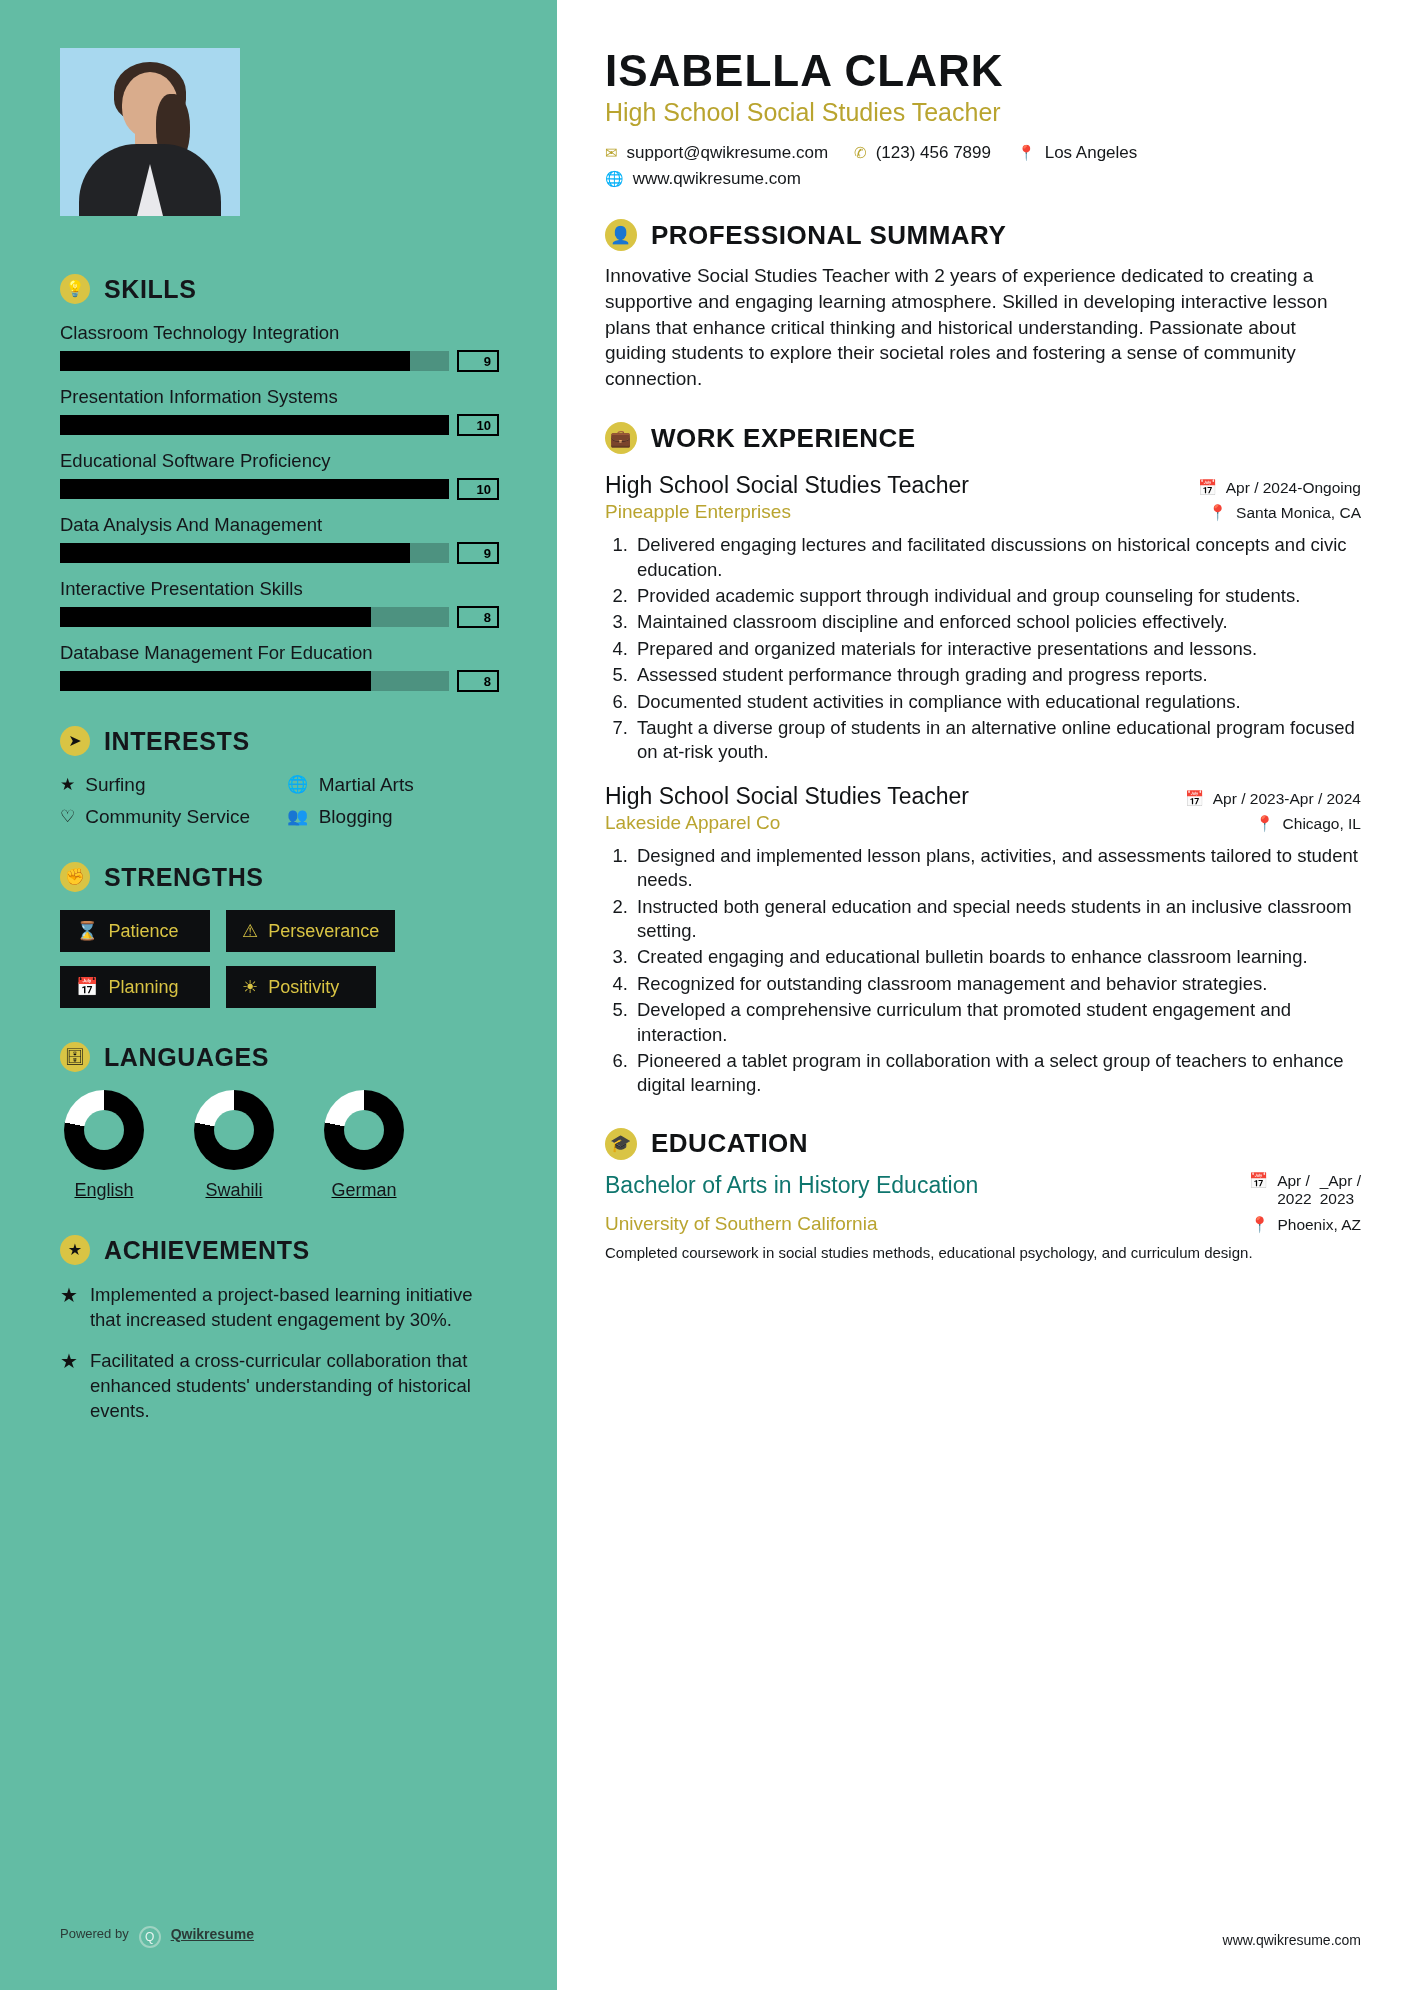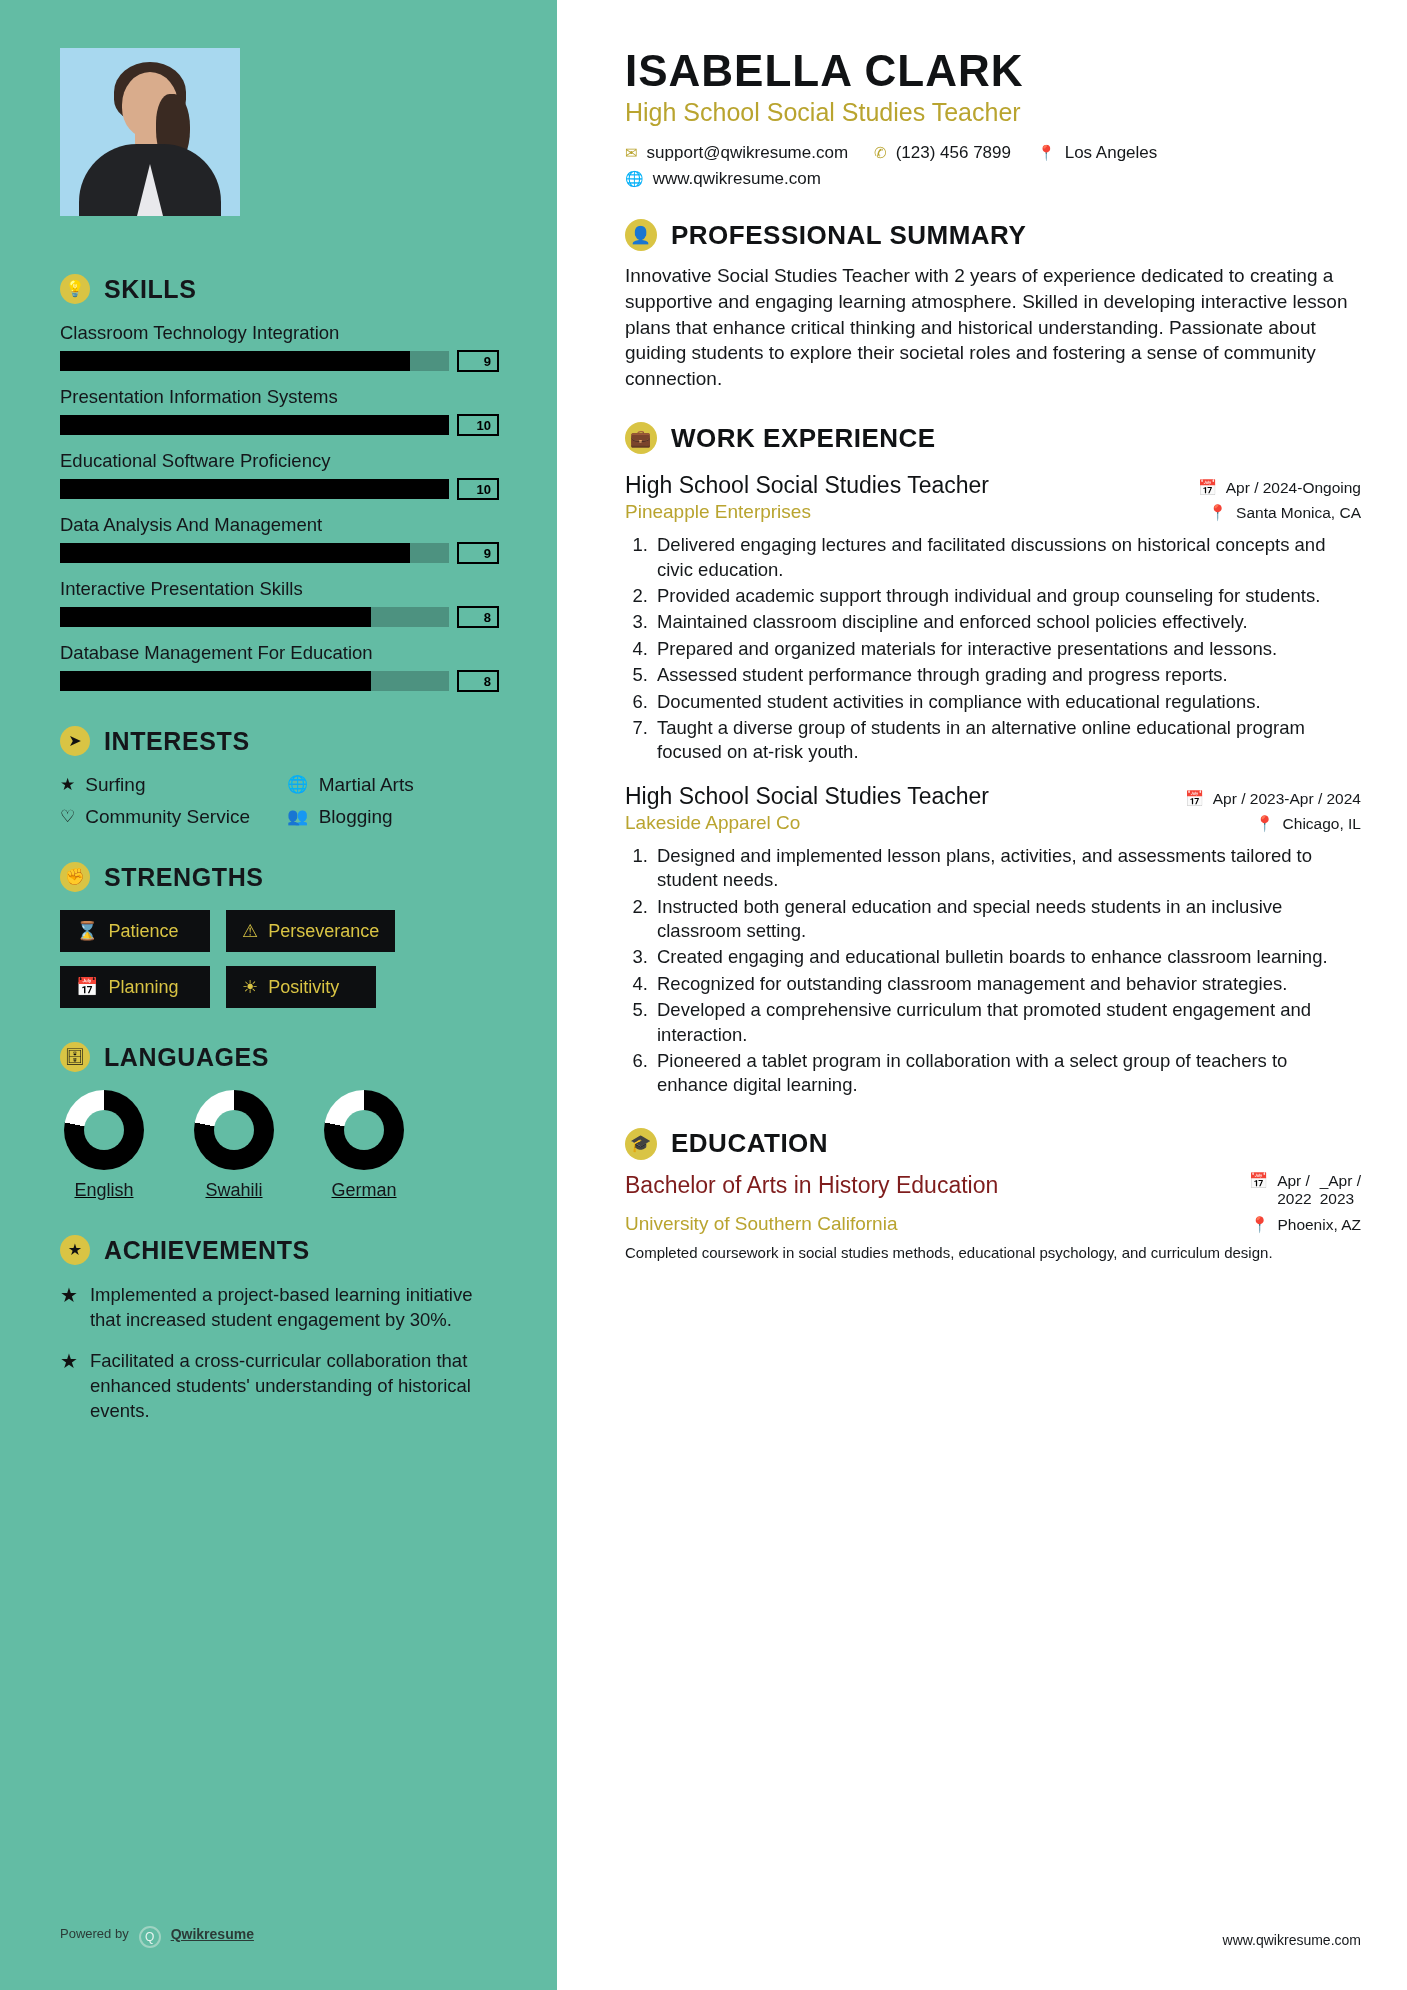--- a/index.html
+++ b/index.html
@@ -186,21 +186,21 @@
     width: 22px; height: 22px; border-radius: 50%;
     border: 2px solid #9fd3c2;
     display: flex; align-items: center; justify-content: center;
     font-size: 12px; color: #e9f5f1;
   }
   .powered .brand { font-weight: bold; color: #2b3b37; text-decoration: underline; font-size: 14px; }
 
   
   .main {
     flex: 1;
-    padding: 46px 46px 0 68px;
+    padding: 46px 46px 0 48px;
     position: relative;
   }
   .name {
     font-size: 44px;
     font-weight: bold;
     letter-spacing: 1px;
     color: #111315;
   }
   .role {
     font-size: 25px;
@@ -227,21 +227,21 @@
   .job-top { display: flex; justify-content: space-between; align-items: baseline; gap: 16px; }
   .job-title { font-size: 23px; color: #111315; }
   .job-date { font-size: 15.5px; color: #15181b; display: flex; align-items: center; gap: 8px; white-space: nowrap; }
   .job-sub { display: flex; justify-content: space-between; align-items: baseline; gap: 16px; margin-top: 2px; }
   .job-company { font-size: 19px; color: #b9a42f; }
   .job-loc { font-size: 15.5px; color: #15181b; display: flex; align-items: center; gap: 8px; white-space: nowrap; }
   ol.bullets { margin: 10px 0 0 28px; }
   ol.bullets li { font-size: 18.5px; line-height: 1.32; color: #15181b; margin-bottom: 2px; padding-left: 4px; }
 
   .edu-top { display: flex; justify-content: space-between; align-items: flex-start; gap: 16px; }
-  .edu-title { font-size: 23px; color: #7f1d1d; max-width: 430px; line-height: 1.18; }
+  .edu-title { font-size: 23px; color: #0f766e; max-width: 430px; line-height: 1.18; }
   .edu-dates { display: flex; align-items: flex-start; gap: 8px; font-size: 15.5px; color: #15181b; }
   .edu-dates .d { text-align: left; line-height: 1.2; }
   .edu-sub { display: flex; justify-content: space-between; align-items: baseline; margin-top: 4px; gap: 32px; }
   .edu-school { font-size: 19px; color: #b9a42f; }
   .edu-desc { font-size: 15px; line-height: 1.35; color: #15181b; margin-top: 8px; }
 
   .site-footer {
     position: absolute;
     right: 46px;
     bottom: 42px;

